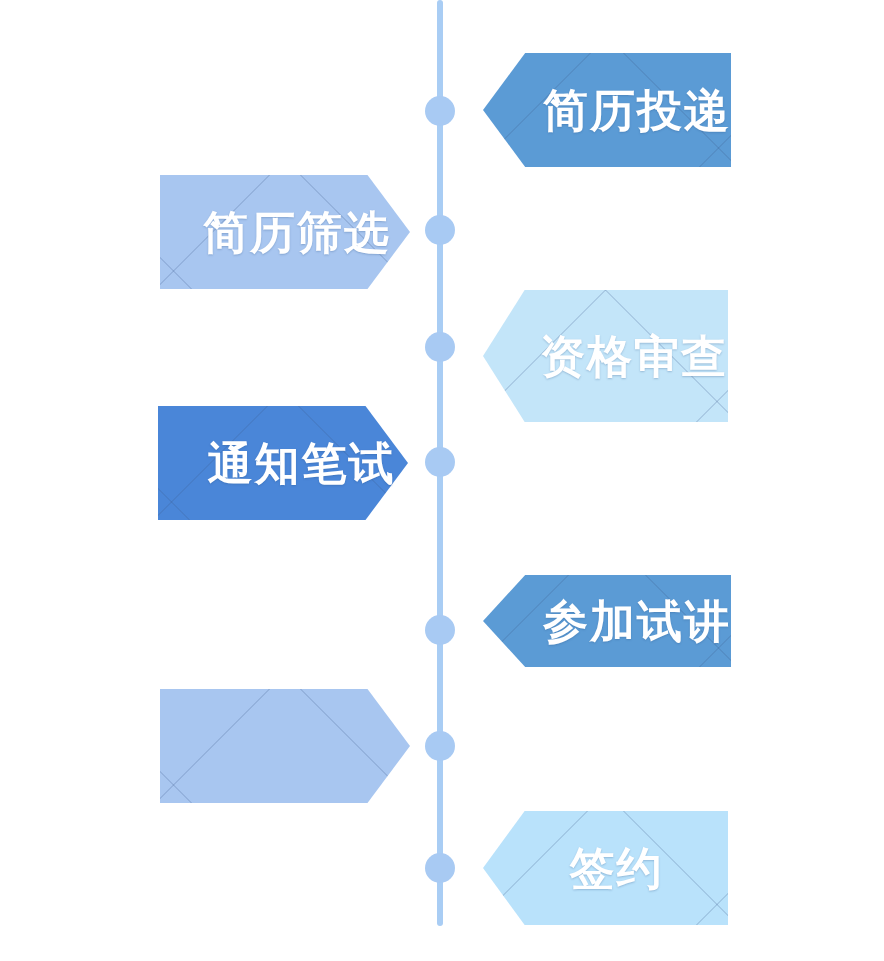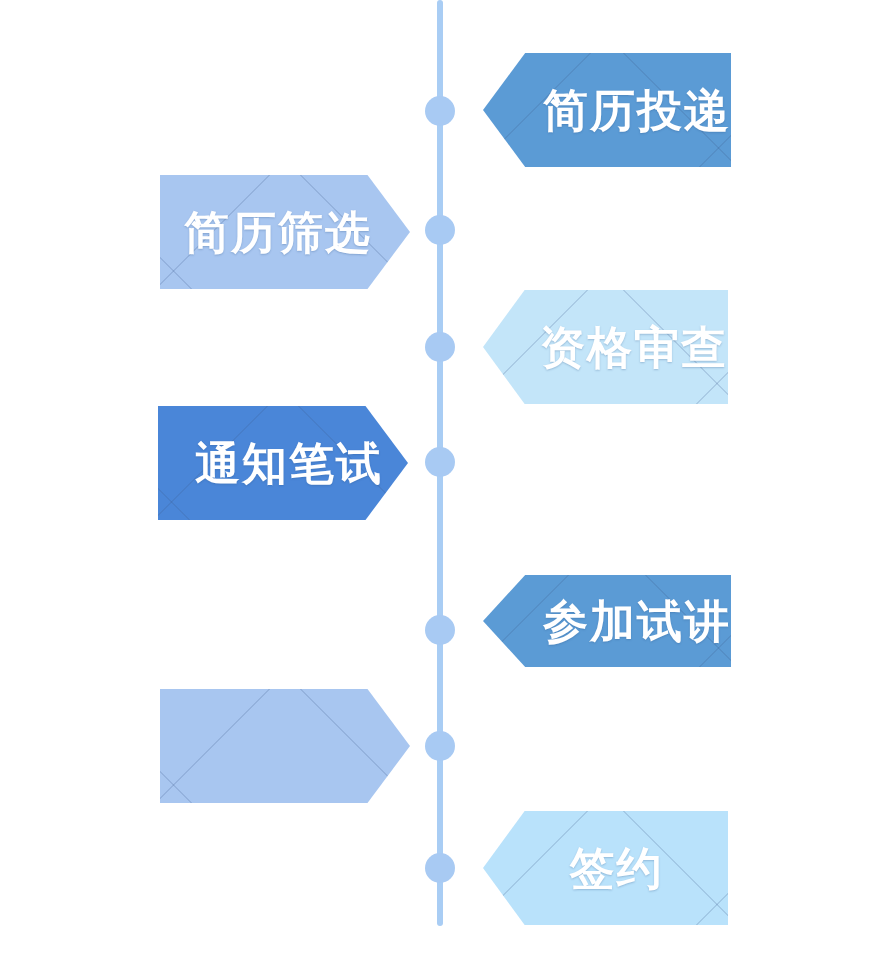--- a/index.html
+++ b/index.html
@@ -90,21 +90,21 @@
     clip-path: polygon(17% 0%, 100% 0%, 100% 100%, 17% 100%, 0% 50%);
   }
   .point-left {
     justify-content: flex-end;
   }
   
   .point-right .stage-shape {
     clip-path: polygon(0% 0%, 83% 0%, 100% 50%, 83% 100%, 0% 100%);
   }
   .point-right {
-    justify-content: flex-start;
+    justify-content: center;
     padding-left: 24px;
   }
 </style>
 </head>
 <body>
 
 <div id="stage">
 
   <div id="timeline-axis"></div>
 
@@ -125,21 +125,21 @@
   </div>
 
   <div class="stage-block point-right" style="left:160px; top:175px; width:250px; height:114px;">
     <div class="stage-shape">
       <div class="fill" style="background:#a8c6f0;"></div>
       <div class="quilt"></div>
     </div>
     <span class="stage-label">简历筛选</span>
   </div>
 
-  <div class="stage-block point-left" style="left:483px; top:290px; width:245px; height:114px;">
+  <div class="stage-block point-left" style="left:483px; top:290px; width:245px; height:132px;">
     <div class="stage-shape">
       <div class="fill" style="background:#c3e5f9;"></div>
       <div class="quilt"></div>
     </div>
     <span class="stage-label">资格审查</span>
   </div>
 
   <div class="stage-block point-right" style="left:158px; top:406px; width:250px; height:114px;padding-left:37px;">
     <div class="stage-shape">
       <div class="fill" style="background:#4a86d8;"></div>

